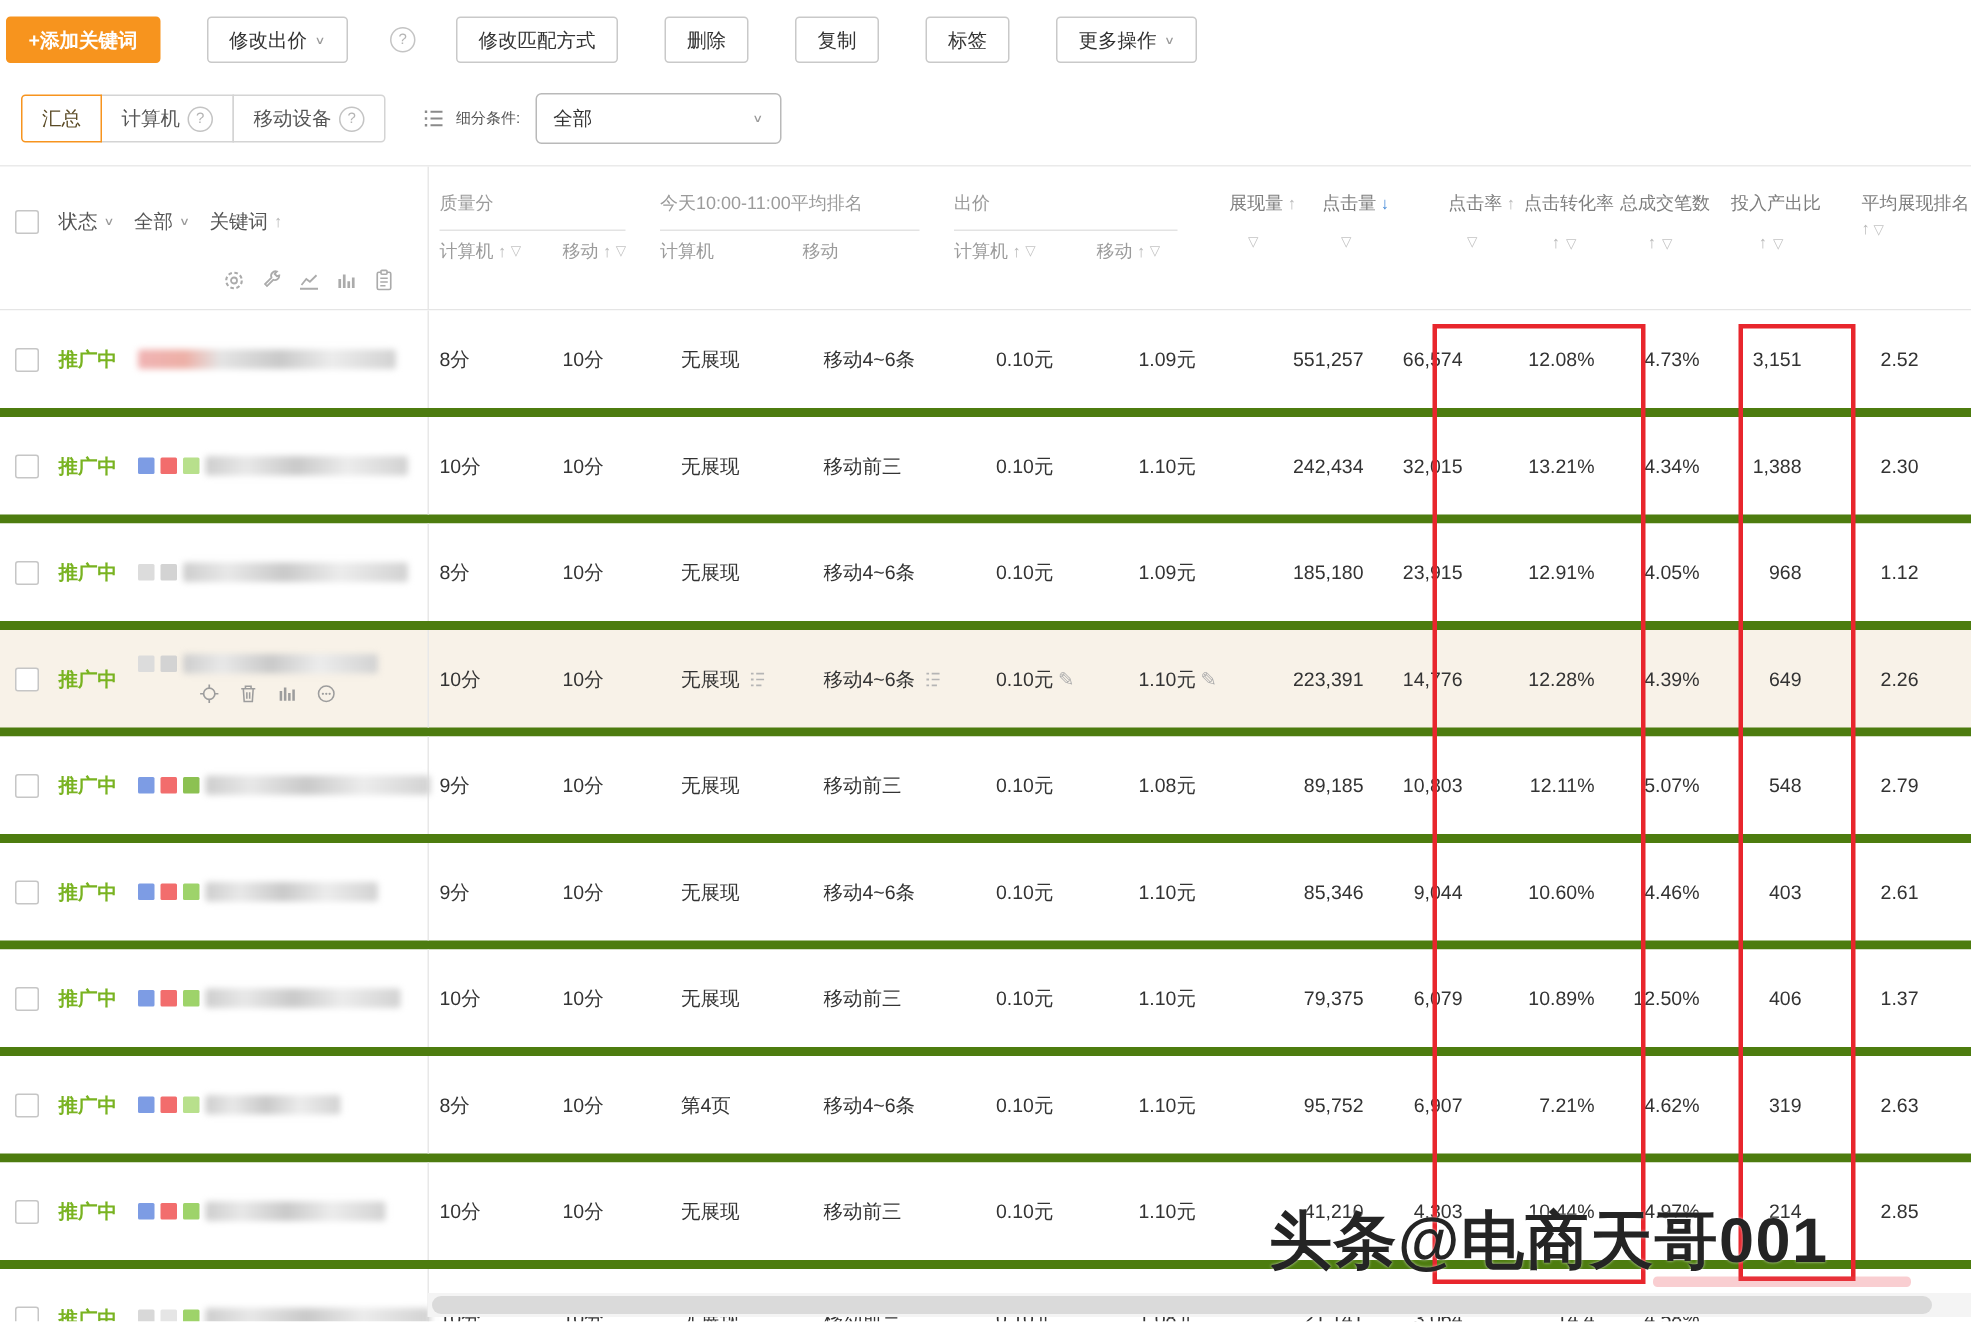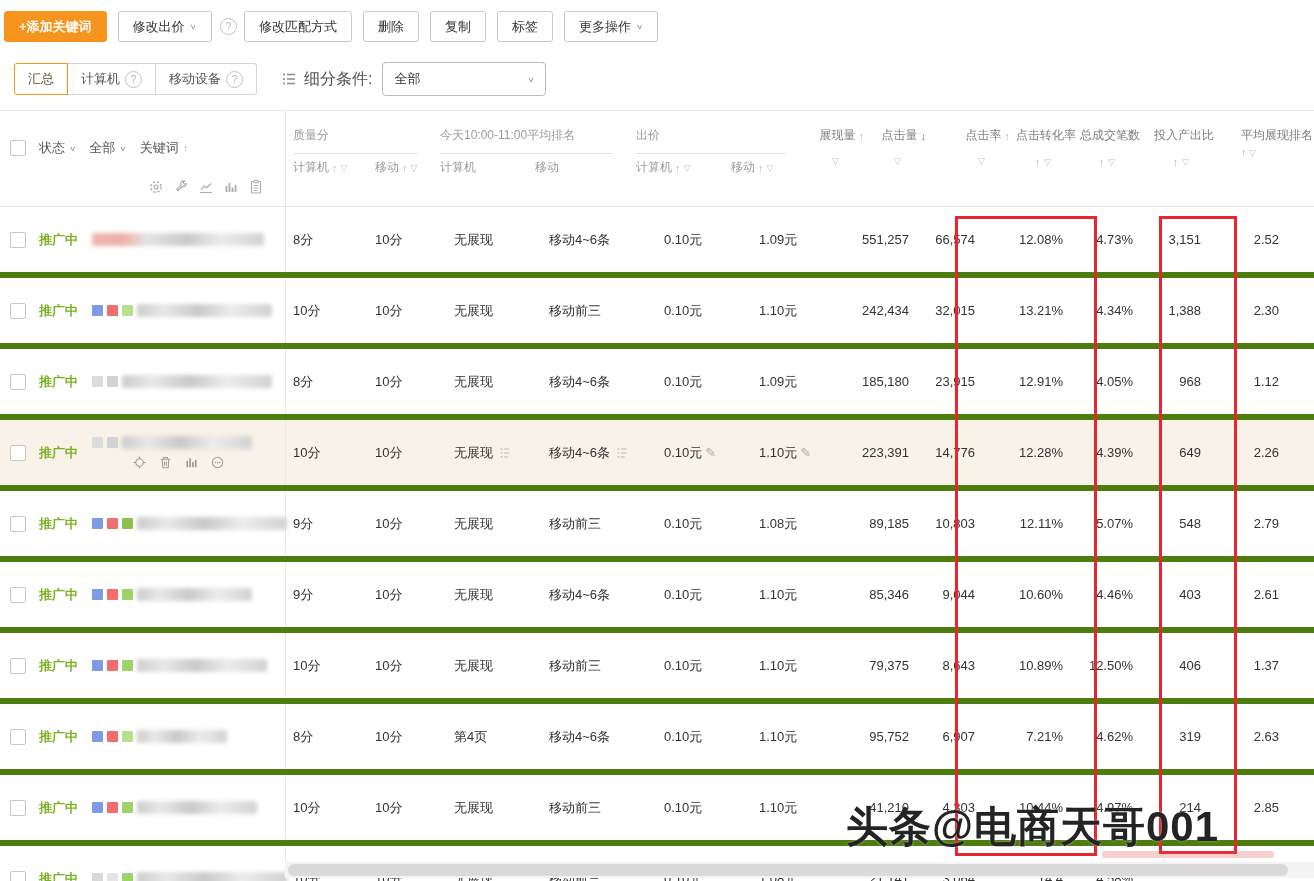--- a/index.html
+++ b/index.html
@@ -1,37 +1,37 @@
 <!DOCTYPE html>
 <html><head>
 <meta charset="utf-8">
 <style>
   html,body{margin:0;padding:0;background:#fff;font-family:"Liberation Sans","DejaVu Sans",sans-serif;}
   .app{position:relative;width:1314px;height:881px;overflow:hidden;background:#fff;}
 
   
-  .toolbar{position:absolute;top:11px;left:4px;display:flex;align-items:center;}
+  .toolbar{position:absolute;top:11px;left:4px;display:flex;align-items:center;gap:20px;}
   .btn{height:31px;padding:0 14px;background:#fff;border:1px solid #c9c9c9;border-radius:3px;
        font-size:13px;color:#333;margin-right:11px;display:inline-flex;align-items:center;gap:5px;cursor:pointer;}
   .btn.primary{background:#f7941e;border-color:#f7941e;color:#fff;font-weight:bold;}
   .caret{font-size:10px;color:#999;transform:scaleY(.72);display:inline-block;}
   .helpc{width:15px;height:15px;border:1px solid #c4c4c4;border-radius:50%;color:#b5b5b5;font-size:10px;
          display:inline-flex;align-items:center;justify-content:center;flex:none;}
   .toolbar>.helpc{margin:0 7px 0 -3px;}
 
   
   .filterbar{position:absolute;top:62px;left:14px;display:flex;align-items:center;}
   .seg{display:flex;}
   .seg-btn{height:32px;padding:0 13px;border:1px solid #d4d4d4;background:#fff;font-size:13px;color:#555;
            display:inline-flex;align-items:center;gap:5px;margin-left:-1px;cursor:pointer;}
   .seg-btn.first{border-radius:3px 0 0 3px;margin-left:0;}
   .seg-btn.last{border-radius:0 3px 3px 0;}
   .seg-btn.active{border-color:#f7941e;position:relative;z-index:2;color:#5a4a25;}
   .licon{width:16px;height:16px;margin-left:24px;}
-  .seg-label{font-size:16px;color:#555;margin:0 10px 0 7px;}
+  .seg-label{font-size:10px;color:#555;margin:0 10px 0 7px;}
   .select{width:140px;height:32px;border:1px solid #b9b9b9;border-radius:4px;display:flex;align-items:center;
           justify-content:space-between;padding:0 11px;font-size:13px;color:#333;background:#fff;cursor:pointer;}
 
   
   .table{position:absolute;top:110px;left:0;width:1314px;}
   .thead{height:95px;border-top:1px solid #eaeaea;border-bottom:1px solid #e5e5e5;display:flex;background:#fff;}
   .th-left{width:285px;flex:none;position:relative;border-right:1px solid #e8e8e8;}
   .th-main{position:absolute;top:28px;left:10px;display:flex;align-items:center;font-size:13px;color:#555;white-space:nowrap;}
   .th-main .lbl{margin-left:13px;}
   .th-main .caret{margin-left:4px;}
@@ -648,21 +648,21 @@
           <div class="cell tl" style="width: 88px;">
             <span>0.10元</span>
           </div>
           <div class="cell tl" style="width: 84px;">
             <span>1.10元</span>
           </div>
           <div class="cell tr" style="width: 66px;">
             <span>79,375</span>
           </div>
           <div class="cell tr" style="width: 62px;">
-            <span>8,643</span>
+            <span>6,079</span>
           </div>
           <div class="cell tr" style="width: 84px;">
             <span>10.89%</span>
           </div>
           <div class="cell tr" style="width: 66px;">
             <span>12.50%</span>
           </div>
           <div class="cell tr" style="width: 64px;">
             <span>406</span>
           </div>

